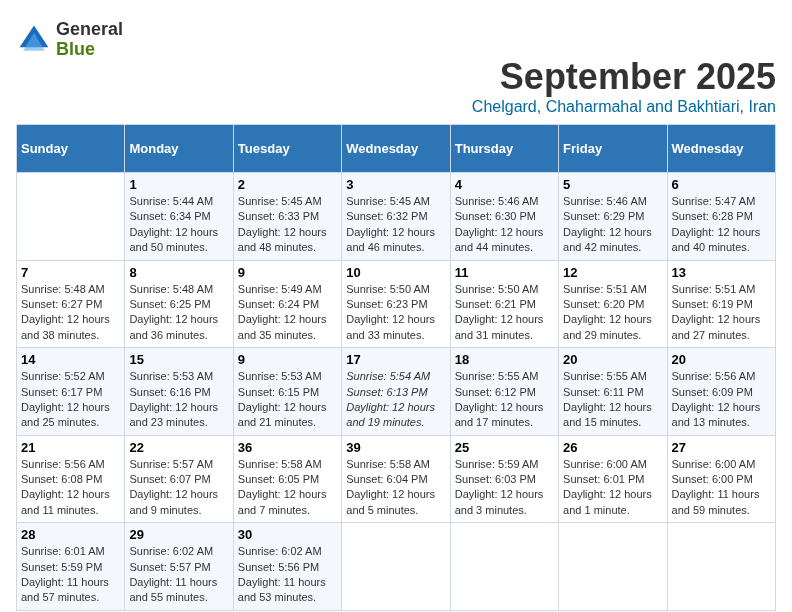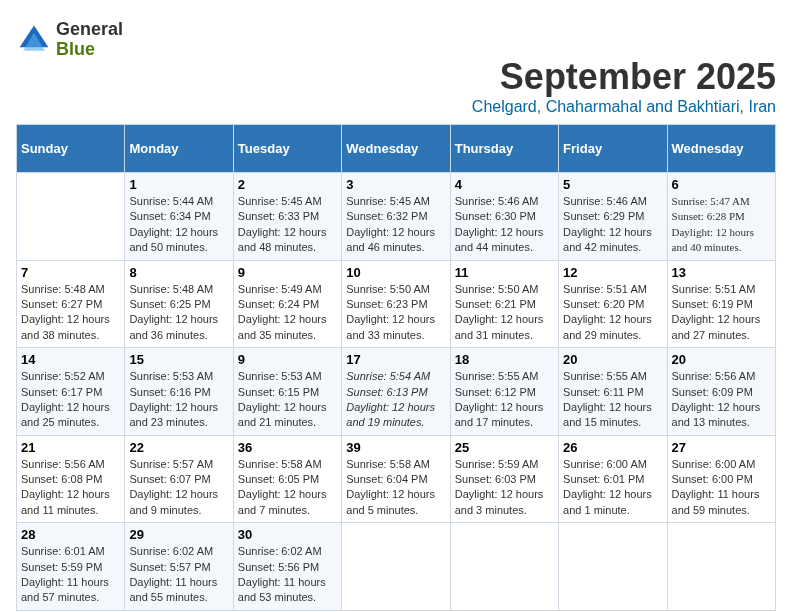--- a/index.html
+++ b/index.html
@@ -157,21 +157,21 @@
         </td>
         <td>
           <span class="day-num">5</span>
           <div class="day-info" style="white-space: pre-line;">Sunrise: 5:46 AM
 Sunset: 6:29 PM
 Daylight: 12 hours
 and 42 minutes.</div>
         </td>
         <td>
           <span class="day-num">6</span>
-          <div class="day-info" style="white-space: pre-line; font-family: Liberation Serif, serif;">Sunrise: 5:47 AM
+          <div class="day-info" style="white-space: pre-line;">Sunrise: 5:47 AM
 Sunset: 6:28 PM
 Daylight: 12 hours
 and 40 minutes.</div>
         </td>
       </tr>
       <tr>
         <td>
           <span class="day-num">7</span>
           <div class="day-info" style="white-space: pre-line;">Sunrise: 5:48 AM
 Sunset: 6:27 PM

